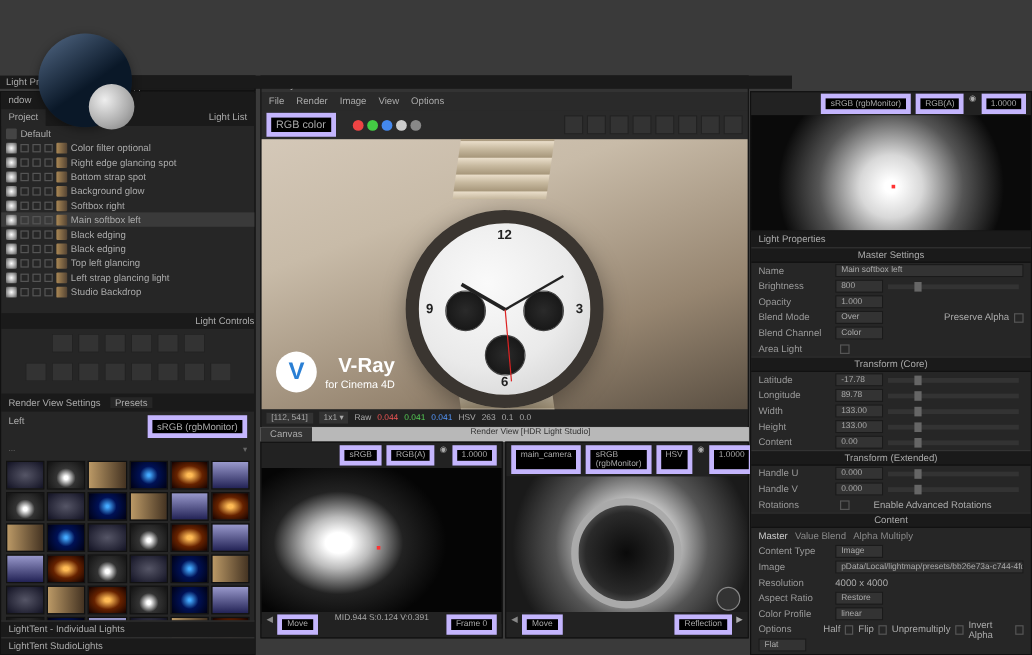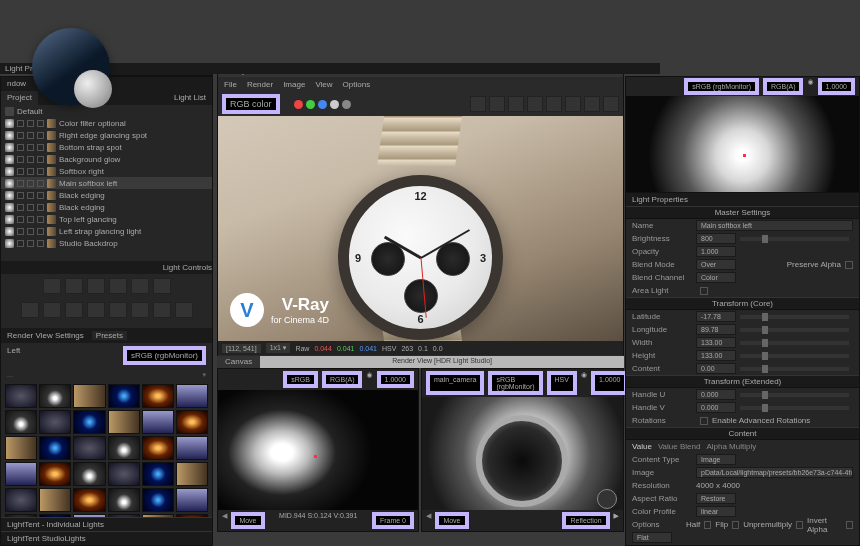--- a/index.html
+++ b/index.html
@@ -483,25 +483,25 @@
       <div class="slider"></div>
     </div>
   <div class="prop-row">
       <span class="lbl">Handle V</span>
       <span class="val">0.000</span>
       <div class="slider"></div>
     </div>
   <div class="prop-row">
       <span class="lbl">Rotations</span>
       <span class="cb"></span>
-      <span style="margin-left:4px">Enable Advanced Rotations</span>
+      <span style="margin-left:20px">Enable Advanced Rotations</span>
     </div>
   <div class="rp-section">Content</div>
   <div class="tabs-row">
-    <span style="color:#ccc">Value</span>
+    <span style="color:#ccc">Master</span>
     <span>Value Blend</span>
     <span>Alpha Multiply</span>
   </div>
   <div class="prop-row">
       <span class="lbl">Content Type</span>
       <span class="val">Image</span>
     </div>
   <div class="prop-row">
       <span class="lbl">Image</span>
       <span class="val" style="flex:1;overflow:hidden;white-space:nowrap">pData/Local/lightmap/presets/bb26e73a-c744-4fd-83c2-141a4b7250e4.tx</span>

